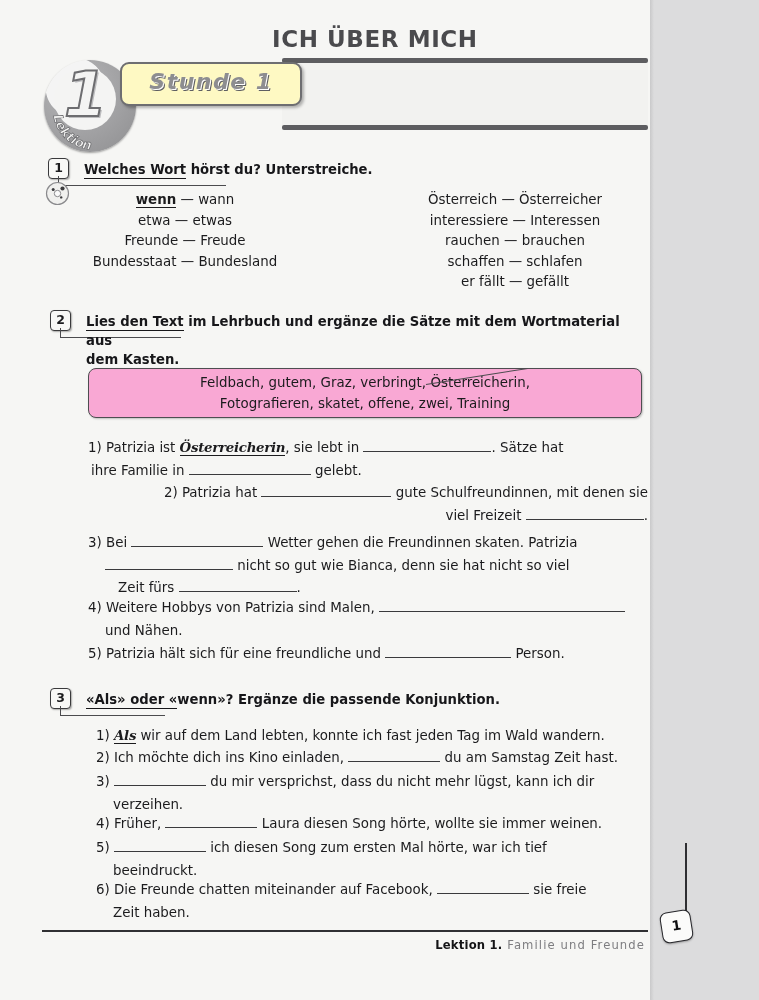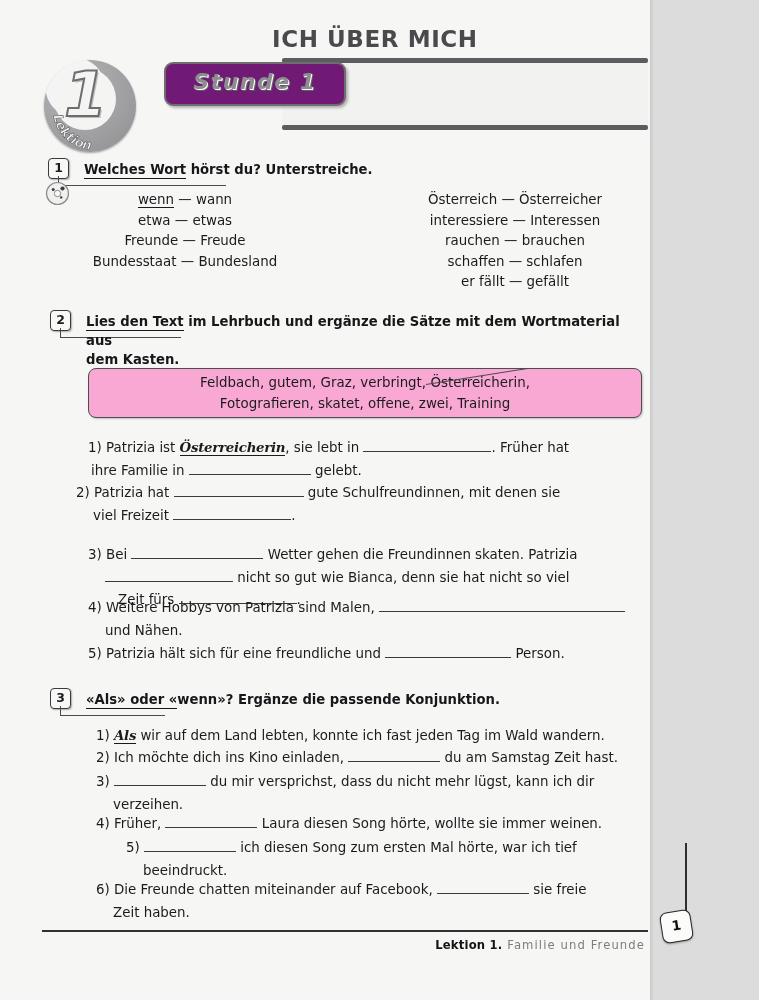--- a/index.html
+++ b/index.html
@@ -109,26 +109,25 @@
     width: 82px; height: 46px;
   }
   .disc-word svg { display: block; }
 
   
   .stunde-box {
     position: absolute;
     left: 76px; top: 10px;
     width: 178px;
     height: 40px;
-    background: #701a75;
+    background: #fef9c3;
     border: 2px solid #6e6e71;
     border-radius: 9px;
     box-shadow: 2px 2px 3px rgba(0,0,0,.28);
     z-index: 5;
-    margin-left: 44px;
   }
   .stunde-text {
     position: absolute;
     left: 0; top: 5px;
     width: 100%;
     text-align: center;
     font-family: "DejaVu Sans", "Liberation Sans", sans-serif;
     font-size: 22px;
     font-weight: bold;
     font-style: italic;
@@ -177,21 +176,21 @@
   
   .pairs {
     position: absolute;
     font-size: 13.4px;
     color: #1b1b1d;
     line-height: 20.5px;
   }
   .pairs .row { white-space: nowrap; }
   .pairs-left { left: 60px; top: 190px; width: 250px; text-align: center; }
   .pairs-right { left: 385px; top: 190px; width: 260px; text-align: center; }
-  .pairs u { text-decoration: none; border-bottom: 1.3px solid #1b1b1d; }
+  .pairs u { text-decoration: none; border-bottom: 1.3px solid #1b1b1d; font-weight: bold; }
 
   
   .wordbank {
     position: absolute;
     left: 88px; top: 368px;
     width: 552px;
     height: 48px;
     border: 1.6px solid #4e4e51;
     border-radius: 8px;
     background: #f9a8d4;
@@ -351,31 +350,31 @@
 
 <div class="wordbank">
   <div class="wb-line">
     <span>Feldbach, gutem, Graz, verbringt, </span><span class="strike-word">Österreicherin</span><span>,</span>
   </div>
   <div class="wb-line">Fotografieren, skatet, offene, zwei, Training</div>
 </div>
 
 <div class="sent" style="left:88px; top:436px; width:560px;">
   <span>1)</span>
-  <span>Patrizia ist </span><span class="hand">Österreicherin</span><span>, sie lebt in </span><span class="blank" style="width:128px"></span><span>. Früher hat</span><br>
+  <span>Patrizia ist </span><span class="hand">Österreicherin</span><span>, sie lebt in </span><span class="blank" style="width:128px"></span><span>. Sätze hat</span><br>
   <span style="margin-left:3px">ihre Familie in </span><span class="blank" style="width:122px"></span><span> gelebt.</span>
 </div>
 
-<div class="sent" style="left:76px; top:482px; width:560px;">
+<div class="sent" style="left:88px; top:482px; width:560px;text-align:right;">
   <span>2)</span>
   <span>Patrizia hat </span><span class="blank" style="width:130px"></span><span> gute Schulfreundinnen, mit denen sie</span><br>
   <span style="margin-left:17px">viel Freizeit </span><span class="blank" style="width:118px"></span><span>.</span>
 </div>
 
-<div class="sent" style="left:88px; top:544px; width:560px;">
+<div class="sent" style="left:88px; top:532px; width:560px;">
   <span>3)</span>
   <span>Bei </span><span class="blank" style="width:132px"></span><span> Wetter gehen die Freundinnen skaten. Patrizia</span><br>
   <span style="margin-left:17px"></span><span class="blank" style="width:128px"></span><span> nicht so gut wie Bianca, denn sie hat nicht so viel</span><br>
   <span style="margin-left:30px">Zeit fürs </span><span class="blank" style="width:118px"></span><span>.</span>
 </div>
 
 <div class="sent" style="left:88px; top:597px; width:560px;">
   <span>4)</span>
   <span>Weitere Hobbys von Patrizia sind Malen, </span><span class="blank" style="width:246px"></span><br>
   <span style="margin-left:17px">und Nähen.</span>
@@ -406,21 +405,21 @@
   <span>3)</span>
   <span class="blank" style="width:92px"></span><span> du mir versprichst, dass du nicht mehr lügst, kann ich dir</span><br>
   <span style="margin-left:17px">verzeihen.</span>
 </div>
 
 <div class="sent" style="left:96px; top:813px; width:552px;">
   <span>4)</span>
   <span>Früher, </span><span class="blank" style="width:92px"></span><span> Laura diesen Song hörte, wollte sie immer weinen.</span>
 </div>
 
-<div class="sent" style="left:96px; top:837px; width:552px;margin-left:30px;">
+<div class="sent" style="left:96px; top:837px; width:552px;">
   <span>5)</span>
   <span class="blank" style="width:92px"></span><span> ich diesen Song zum ersten Mal hörte, war ich tief</span><br>
   <span style="margin-left:17px">beeindruckt.</span>
 </div>
 
 <div class="sent" style="left:96px; top:879px; width:552px;">
   <span>6)</span>
   <span>Die Freunde chatten miteinander auf Facebook, </span><span class="blank" style="width:92px"></span><span> sie freie</span><br>
   <span style="margin-left:17px">Zeit haben.</span>
 </div>

